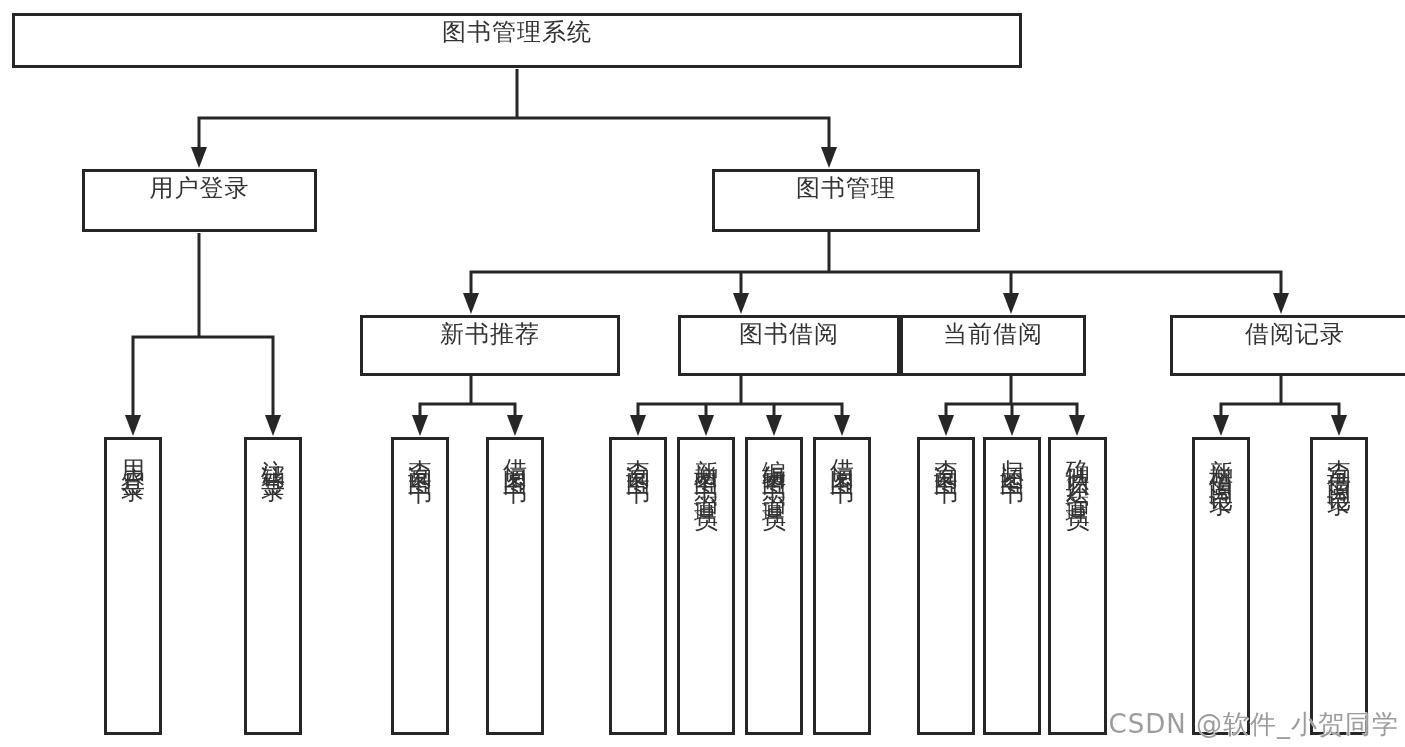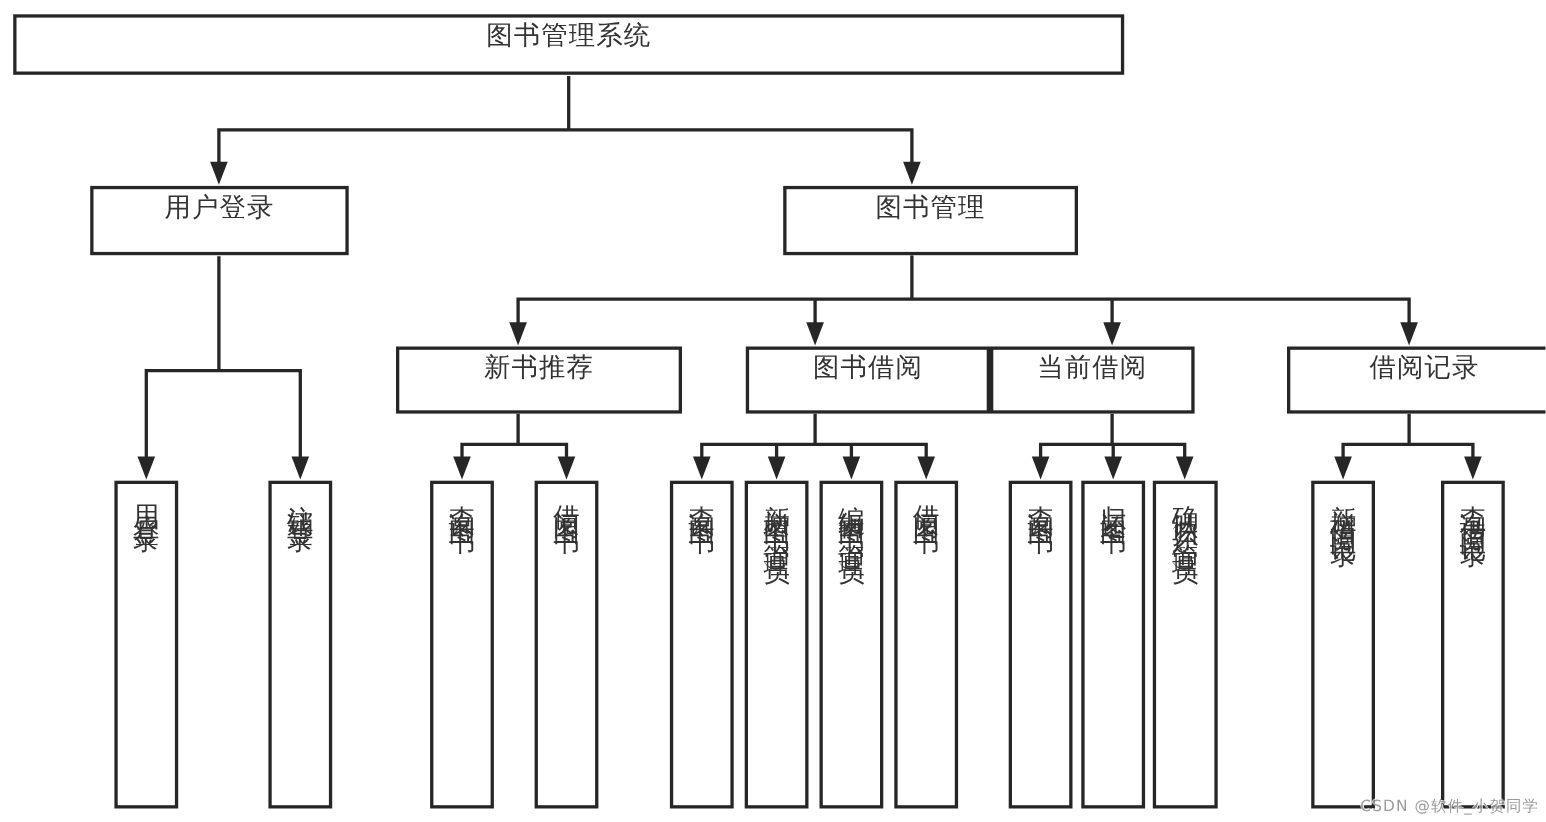--- a/index.html
+++ b/index.html
@@ -56,21 +56,21 @@
     font-size: 24px;
     letter-spacing: 7px;
     line-height: 1;
     white-space: nowrap;
     color: var(--text, #333);
   }
   .watermark {
     position: absolute;
     right: 6px;
     bottom: 5px;
-    font-size: 14px;
+    font-size: 26px;
     letter-spacing: 1px;
     color: var(--watermark, #9c9c9c);
     text-shadow: 1px 1px 0 rgba(255,255,255,0.9), -1px -1px 0 rgba(255,255,255,0.7);
     white-space: nowrap;
   }
 </style>
 </head>
 <body>
 
 <div class="canvas">

